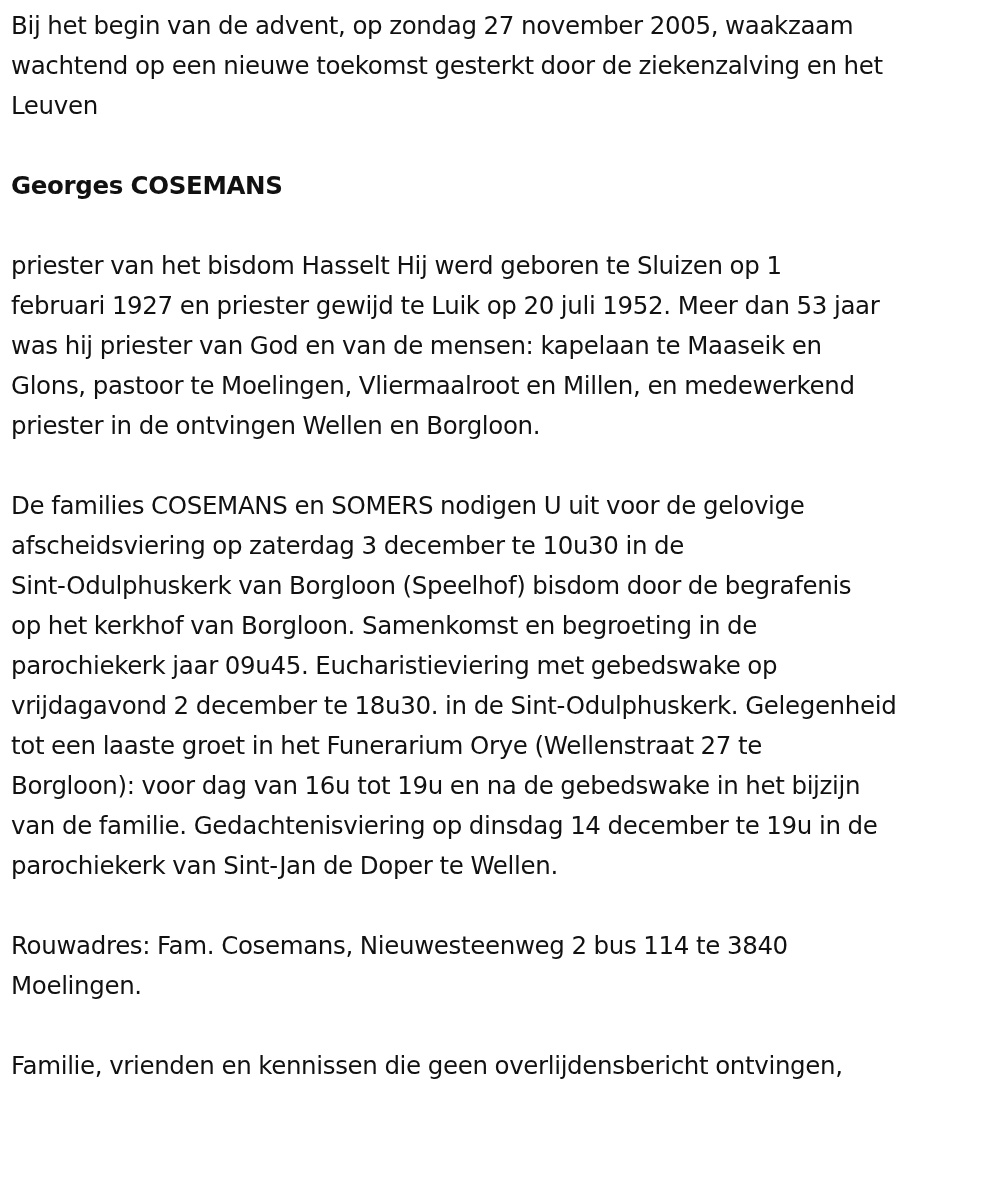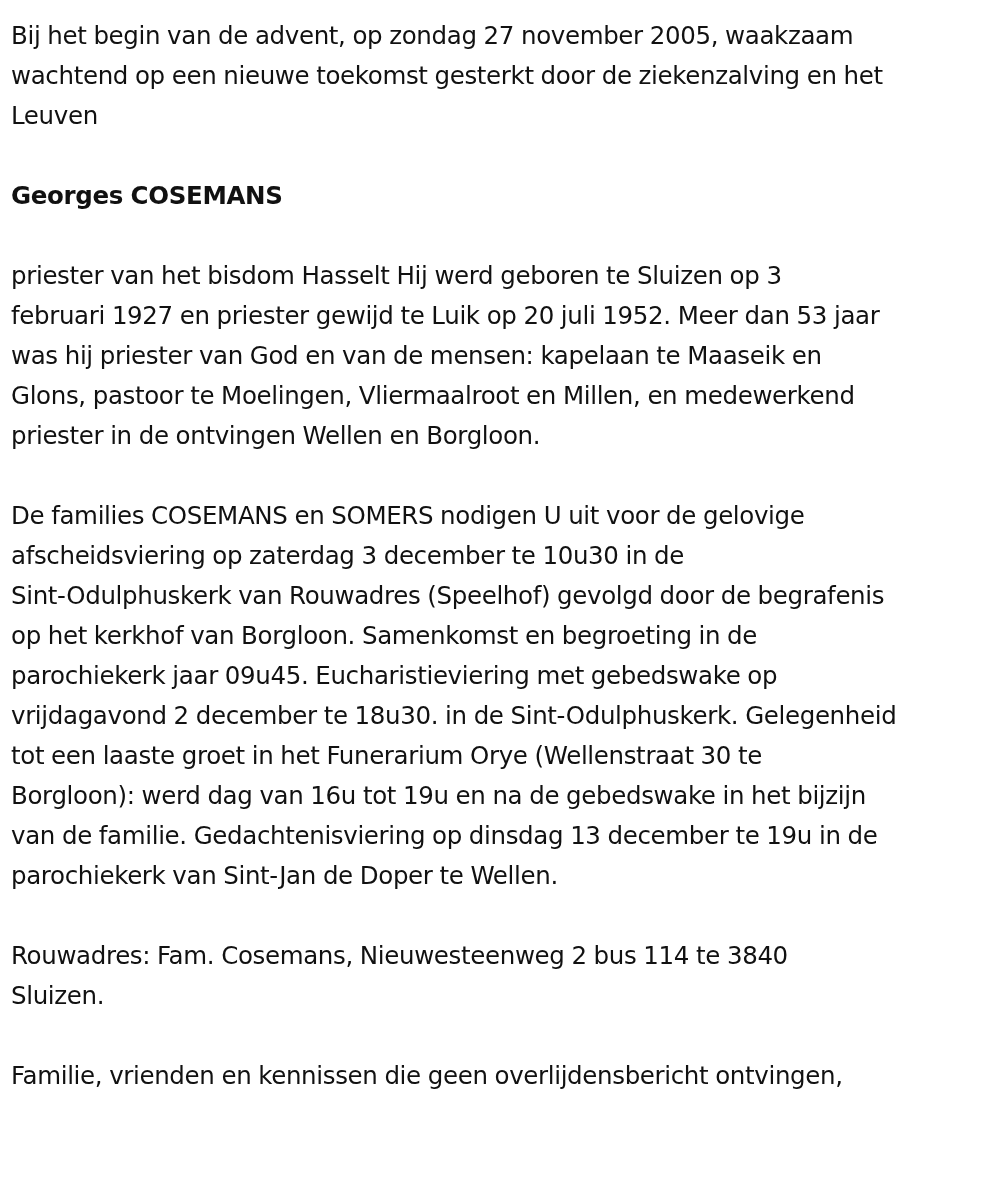--- a/index.html
+++ b/index.html
@@ -9,21 +9,21 @@
     }
     body {
       width: 1000px;
       height: 1182px;
       overflow: hidden;
       font-family: "DejaVu Sans", sans-serif;
       color: #111111;
     }
     .doc {
       position: relative;
-      padding: 16px 11px 0 11px;
+      padding: 6px 11px 0 11px;
       font-size: 24.5px;
       line-height: 40px;
       letter-spacing: -0.35px;
       word-spacing: -0.5px;
     }
     .doc p {
       margin: 0 0 40px 0;
       white-space: normal;
     }
     .doc .name {
@@ -39,41 +39,41 @@
     <span class="line">Bij het begin van de advent, op zondag 27 november 2005, waakzaam</span>
     <span class="line">wachtend op een nieuwe toekomst gesterkt door de ziekenzalving en het</span>
     <span class="line">Leuven</span>
   </p>
 
   <p class="name">
     <span class="line">Georges COSEMANS</span>
   </p>
 
   <p>
-    <span class="line">priester van het bisdom Hasselt Hij werd geboren te Sluizen op 3</span>
+    <span class="line">priester van het bisdom Hasselt Hij werd geboren te Sluizen op 1</span>
     <span class="line">februari 1927 en priester gewijd te Luik op 20 juli 1952. Meer dan 53 jaar</span>
     <span class="line">was hij priester van God en van de mensen: kapelaan te Maaseik en</span>
     <span class="line">Glons, pastoor te Moelingen, Vliermaalroot en Millen, en medewerkend</span>
     <span class="line">priester in de ontvingen Wellen en Borgloon.</span>
   </p>
 
   <p>
     <span class="line">De families COSEMANS en SOMERS nodigen U uit voor de gelovige</span>
     <span class="line">afscheidsviering op zaterdag 3 december te 10u30 in de</span>
-    <span class="line">Sint-Odulphuskerk van Rouwadres (Speelhof) gevolgd door de begrafenis</span>
+    <span class="line">Sint-Odulphuskerk van Borgloon (Speelhof) bisdom door de begrafenis</span>
     <span class="line">op het kerkhof van Borgloon. Samenkomst en begroeting in de</span>
     <span class="line">parochiekerk jaar 09u45. Eucharistieviering met gebedswake op</span>
     <span class="line">vrijdagavond 2 december te 18u30. in de Sint-Odulphuskerk. Gelegenheid</span>
-    <span class="line">tot een laaste groet in het Funerarium Orye (Wellenstraat 30 te</span>
-    <span class="line">Borgloon): werd dag van 16u tot 19u en na de gebedswake in het bijzijn</span>
-    <span class="line">van de familie. Gedachtenisviering op dinsdag 13 december te 19u in de</span>
+    <span class="line">tot een laaste groet in het Funerarium Orye (Wellenstraat 27 te</span>
+    <span class="line">Borgloon): voor dag van 16u tot 19u en na de gebedswake in het bijzijn</span>
+    <span class="line">van de familie. Gedachtenisviering op dinsdag 14 december te 19u in de</span>
     <span class="line">parochiekerk van Sint-Jan de Doper te Wellen.</span>
   </p>
 
   <p>
     <span class="line">Rouwadres: Fam. Cosemans, Nieuwesteenweg 2 bus 114 te 3840</span>
-    <span class="line">Sluizen.</span>
+    <span class="line">Moelingen.</span>
   </p>
 
   <p>
     <span class="line">Familie, vrienden en kennissen die geen overlijdensbericht ontvingen,</span>
   </p>
 </div>
 
 </body></html>

